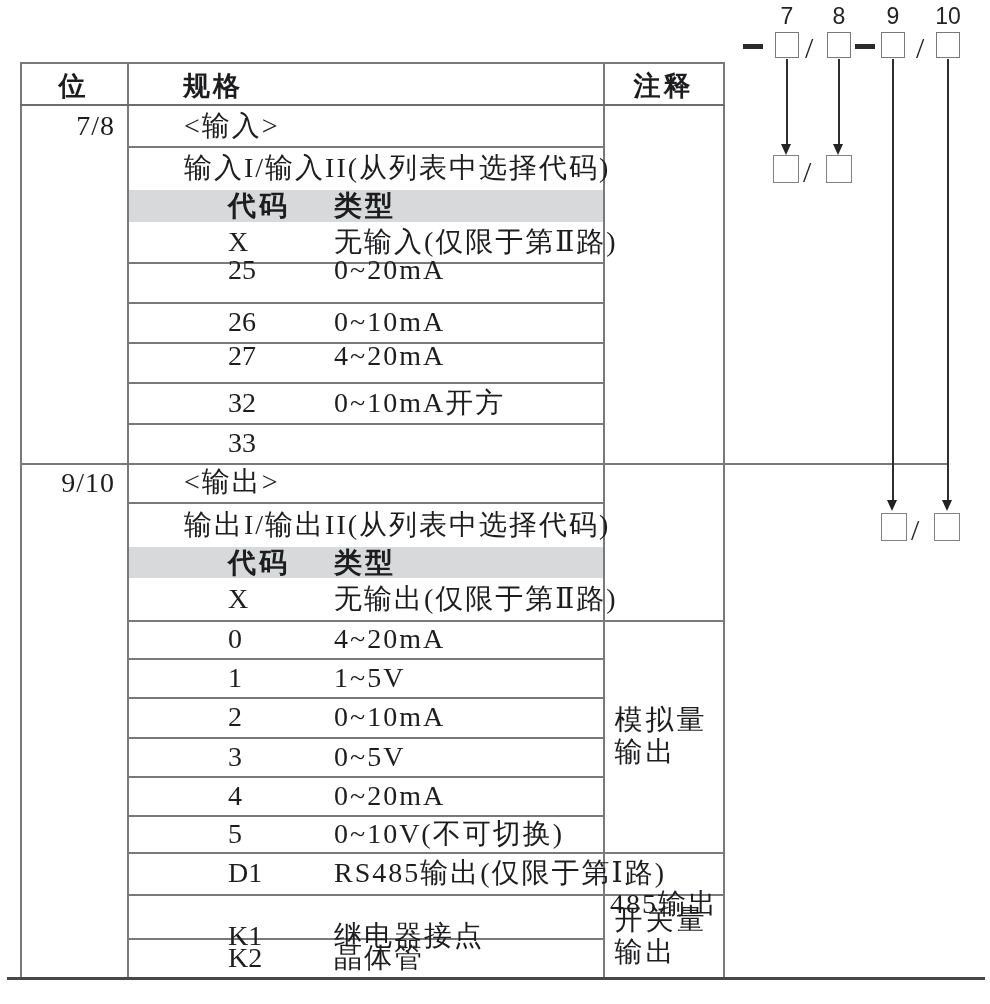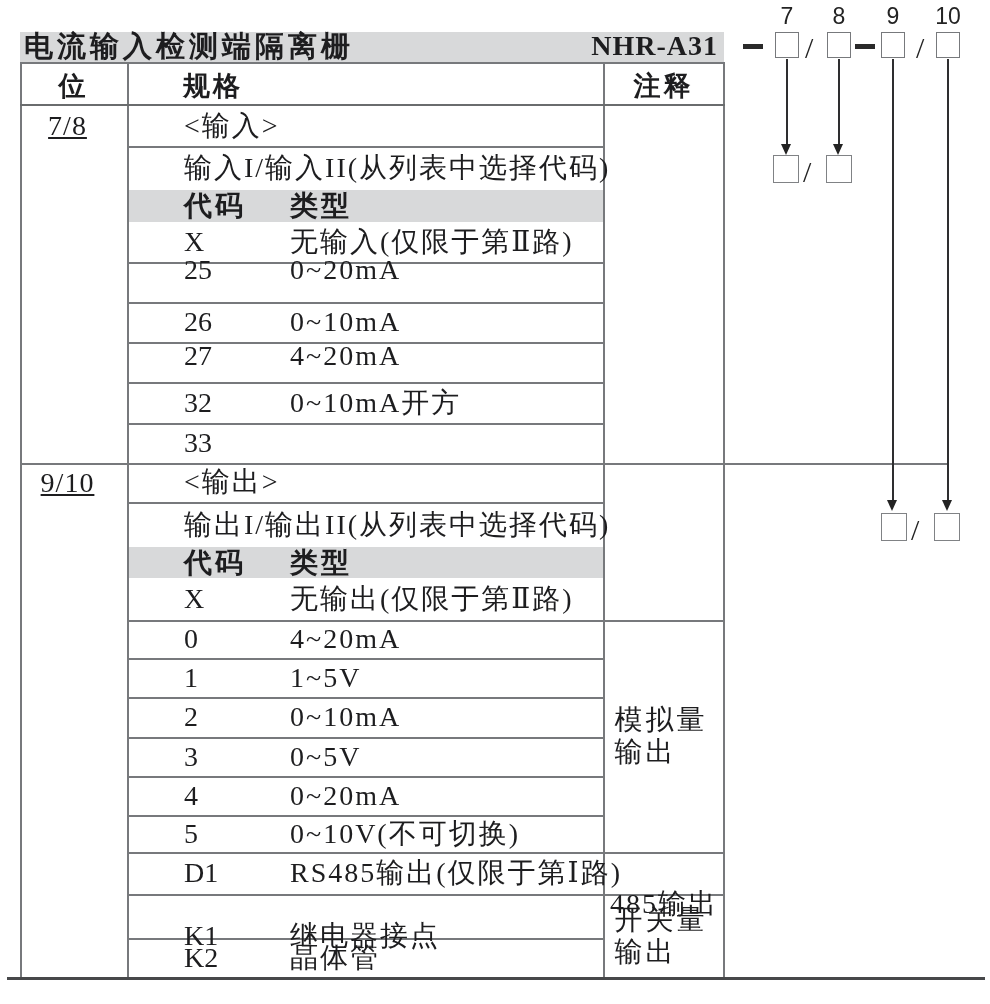--- a/index.html
+++ b/index.html
@@ -17,24 +17,24 @@
   .gband{position:absolute;left:127px;width:476px;background:#d8d9da;}
 
   .title{position:absolute;left:4px;top:-3px;font-size:29px;font-weight:bold;letter-spacing:4px;line-height:34px;white-space:nowrap;}
   .model{position:absolute;right:6px;top:-2px;font-size:28px;font-weight:bold;letter-spacing:1px;line-height:32px;}
 
   .colhdr{position:absolute;top:70px;font-weight:bold;font-size:27px;letter-spacing:3px;line-height:32px;}
   .hdr-pos{left:20px;width:107px;text-align:center;}
   .hdr-spec{left:183px;}
   .hdr-note{left:603px;width:121px;text-align:center;}
 
-  .poscell{position:absolute;left:20px;width:95px;text-align:center;font-size:28px;letter-spacing:1px;text-decoration:underline;}
+  .poscell{position:absolute;left:20px;width:95px;text-align:right;font-size:28px;letter-spacing:1px;}
 
   .srow{position:absolute;left:127px;width:476px;display:flex;align-items:center;}
-  .srow .code{width:146px;padding-left:57px;box-sizing:border-box;font-size:28px;flex:none;}
+  .srow .code{width:146px;padding-left:57px;box-sizing:border-box;font-size:28px;flex:none;margin-left:44px;}
   .srow .type{font-size:28px;letter-spacing:2px;margin-left:17px;white-space:nowrap;}
   .srow .blabel{font-weight:bold;letter-spacing:3px;}
   .indent{position:absolute;left:127px;width:476px;display:flex;align-items:center;}
   .indent span{font-size:28px;letter-spacing:2px;padding-left:57px;white-space:nowrap;}
 
   .notecell{position:absolute;left:604px;width:120px;display:flex;align-items:center;justify-content:center;font-size:28px;letter-spacing:3px;line-height:32px;}
   .notecell .wrap{width:99px;text-align:left;}
   .notecell .oneline{white-space:nowrap;letter-spacing:2px;}
 
   
@@ -45,24 +45,20 @@
   .slash{position:absolute;font-size:30px;color:#232323;line-height:30px;}
   .dash{position:absolute;top:44px;width:20px;height:5px;background:#2a2a2a;}
   .aline{position:absolute;width:1.6px;background:#2e2e30;}
   .ahead{position:absolute;width:0;height:0;border-left:5.5px solid transparent;border-right:5.5px solid transparent;border-top:11px solid #232323;}
 </style>
 </head>
 <body>
 
 <div class="page">
 
-  <div class="band">
-    <span class="title">电流输入检测端隔离栅</span>
-    <span class="model">NHR-A31</span>
-  </div>
 
   <div class="gband" style="top:190px;height:32px;"></div>
   <div class="gband" style="top:547px;height:31px;"></div>
 
   <div class="vl" style="left:20px;top:62px;height:916px;"></div>
   <div class="vl" style="left:127px;top:62px;height:916px;"></div>
   <div class="vl" style="left:603px;top:62px;height:916px;"></div>
   <div class="vl" style="left:723px;top:62px;height:916px;"></div>
 
   <div class="hl" style="left:20px;top:62px;width:705px;"></div>

